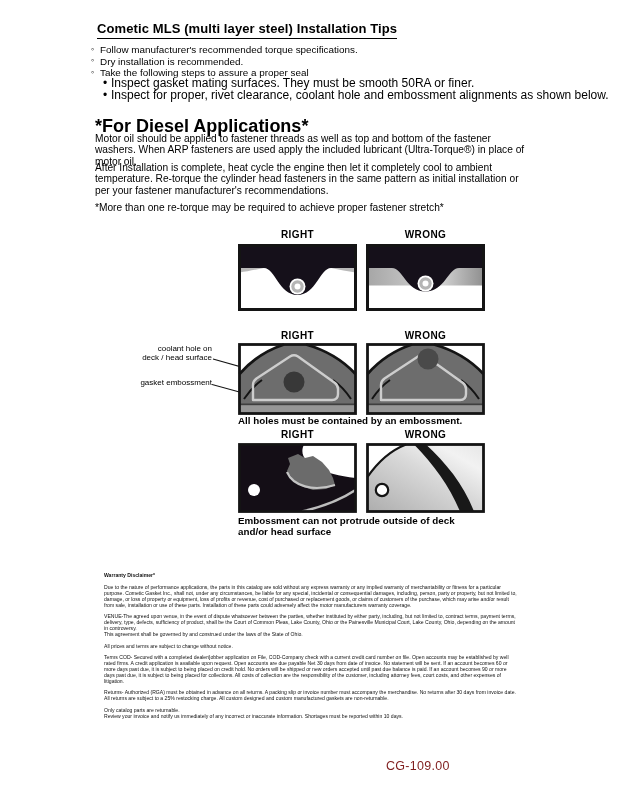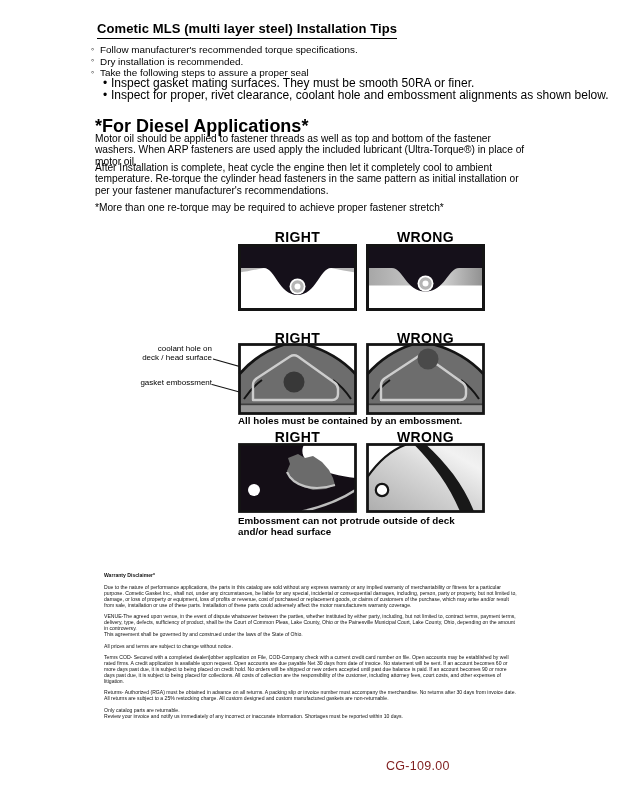--- a/index.html
+++ b/index.html
@@ -19,21 +19,21 @@
   .subbullet::before{content:"\2022";position:absolute;left:0;top:0;}
 
   
   .diesel-heading{left:95px;top:116px;font-size:18px;font-weight:bold;}
   .para{left:95px;width:434px;font-size:10.2px;line-height:11.4px;}
   .p1{top:133px;}
   .p2{top:162px;}
   .pnote{top:202px;white-space:nowrap;}
 
   
-  .fig-label{width:119px;text-align:center;font-size:14px;font-weight:600;letter-spacing:.4px;}
+  .fig-label{width:119px;text-align:center;font-size:10px;font-weight:600;letter-spacing:.4px;}
   .col-l{left:238px;} .col-r{left:366px;}
   .caption{left:238px;font-size:9.8px;font-weight:bold;white-space:nowrap;line-height:11px;}
   .panel{width:119px;display:block;}
   .ann{font-size:8px;line-height:9.2px;text-align:right;}
   .ann1{left:112px;top:344px;width:100px;}
   .ann2{left:110px;top:378px;width:102px;}
 
   
   .disclaimer{left:104px;top:573px;width:413px;font-size:5.1px;line-height:5.95px;color:#111;}
   .disclaimer .dh{font-weight:bold;margin-bottom:6px;}

